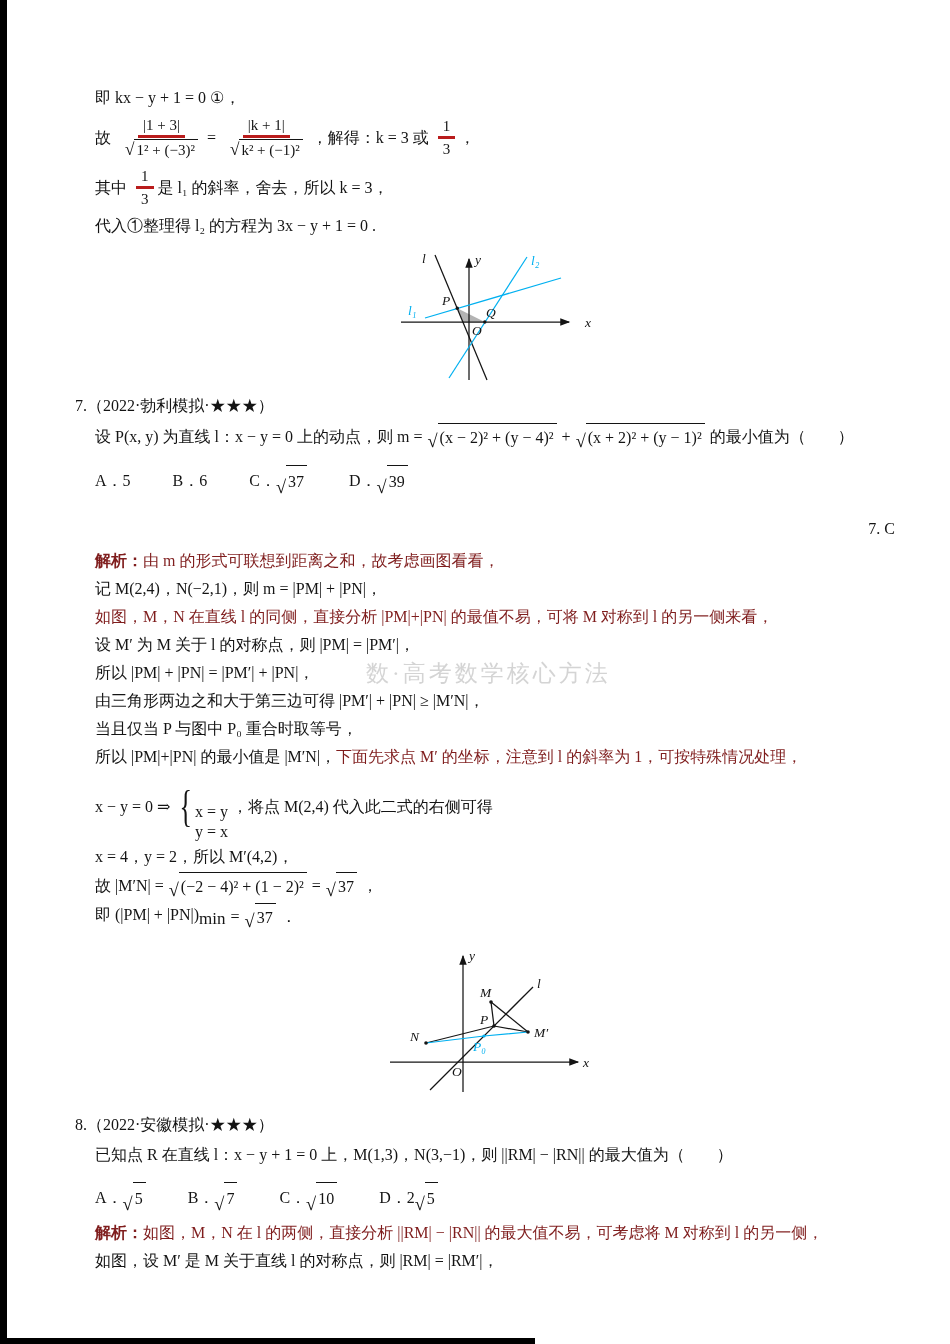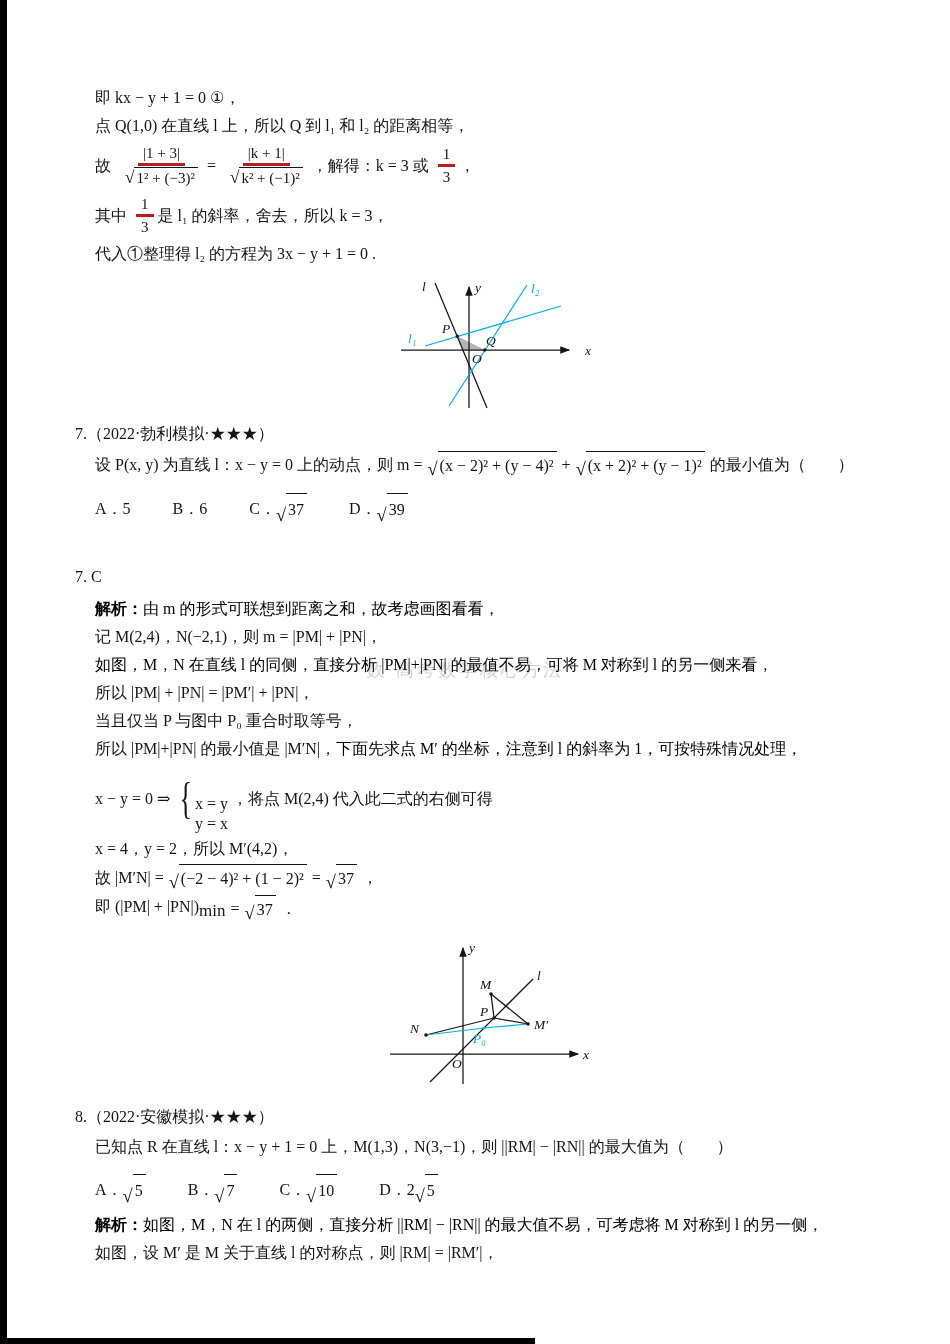--- a/index.html
+++ b/index.html
@@ -7,30 +7,30 @@
   body {
     background:#ffffff;
     font-family:"Liberation Serif","DejaVu Serif",serif;
     font-size:16px; color:#141414;
     position:relative; overflow:hidden;
   }
   .left-strip { position:absolute; left:0; top:0; width:7px; height:1344px; background:#000; z-index:5; }
   .bottom-strip { position:absolute; left:0; bottom:0; width:535px; height:6px; background:#000; z-index:5; }
   .watermark {
     position:absolute; left:366px; top:658px; z-index:0;
-    color:#c6c6c6; opacity:0.75; font-size:18px; letter-spacing:3px; white-space:nowrap;
+    color:#c6c6c6; opacity:0.75; font-size:23px; letter-spacing:3px; white-space:nowrap;
   }
   .content { position:relative; z-index:1; padding:85px 55px 0 95px; }
   .line { line-height:26px; white-space:nowrap; margin-bottom:2px; }
   .mline { display:flex; align-items:center; }
   .mline > * { margin-right:5px; }
-  .cyan { color:#000000; }
+  .cyan { color:#7f1d1d; }
   .bold { font-weight:700; }
   .outdent { margin-left:-20px; }
-  .mt28 { } .mt22 { margin-top:39px; } .mt20 { margin-top:12px; }
+  .mt28 { } .mt22 { margin-top:19px;text-align:right; } .mt20 { margin-top:12px; }
   .mt14 { margin-top:14px; } .mt12 { margin-top:4px; } .mt6 { margin-top:6px; }
   
   .frac { display:inline-flex; flex-direction:column; align-items:center; line-height:1.2; font-size:15px; margin:3px 4px; }
   .frac .num { padding:0 5px 1px 5px; border-bottom:3px solid #b91c1c; display:inline-flex; align-items:flex-end; }
   .frac .den { padding:1px 5px 0 5px; display:inline-flex; align-items:flex-start; }
   
   .sqrt { display:inline-flex; align-items:stretch; white-space:nowrap; }
   .sqrt .rad { align-self:flex-end; line-height:1; font-size:1.15em; transform:translateY(-1px); }
   .sqrt .rc { border-top:1px solid #141414; padding:1px 3px 0 2px; }
   
@@ -51,21 +51,20 @@
 <body>
 
 <div class="left-strip"></div>
 <div class="bottom-strip"></div>
 <div class="watermark">数·高考数学核心方法</div>
 
 <div class="content">
 
   <div>
     <div class="line">即 kx − y + 1 = 0  ①，</div>
-    <div class="line">点 Q(1,0) 在直线 l 上，所以 Q 到 l₁ 和 l₂ 的距离相等，</div>
     <div class="line mline">
       <span>故</span>
       <span class="frac">
         <span class="num">|1 + 3|</span>
         <span class="den">
             <span class="sqrt">
               <span class="rad">√</span>
               <span class="rc">1² + (−3)²</span>
             </span>
           </span>
@@ -161,21 +160,23 @@
           </span>
         </span>
     </div>
   </div>
 
   <div>
     <div class="line outdent mt22">7. C</div>
     <div class="line mt6"><span class="cyan bold">解析：</span><span class="cyan">由 m 的形式可联想到距离之和，故考虑画图看看，</span></div>
     <div class="line">记 M(2,4)，N(−2,1)，则 m = |PM| + |PN|，</div>
     <div class="line cyan">如图，M，N 在直线 l 的同侧，直接分析 |PM|+|PN| 的最值不易，可将 M 对称到 l 的另一侧来看，</div>
+    <div class="line">设 M′ 为 M 关于 l 的对称点，则 |PM| = |PM′|，</div>
     <div class="line">所以 |PM| + |PN| = |PM′| + |PN|，</div>
+    <div class="line">由三角形两边之和大于第三边可得 |PM′| + |PN| ≥ |M′N|，</div>
     <div class="line">当且仅当 P 与图中 P₀ 重合时取等号，</div>
     <div class="line"><span>所以 |PM|+|PN| 的最小值是 |M′N|，</span><span class="cyan">下面先求点 M′ 的坐标，注意到 l 的斜率为 1，可按特殊情况处理，</span></div>
     <div class="line mline">
       <span>x − y = 0 ⇒</span>
       <span class="cases">
         <span class="brace">{</span>
         <span class="rows">
           <span>x = y</span>
           <span>y = x</span>
         </span>

